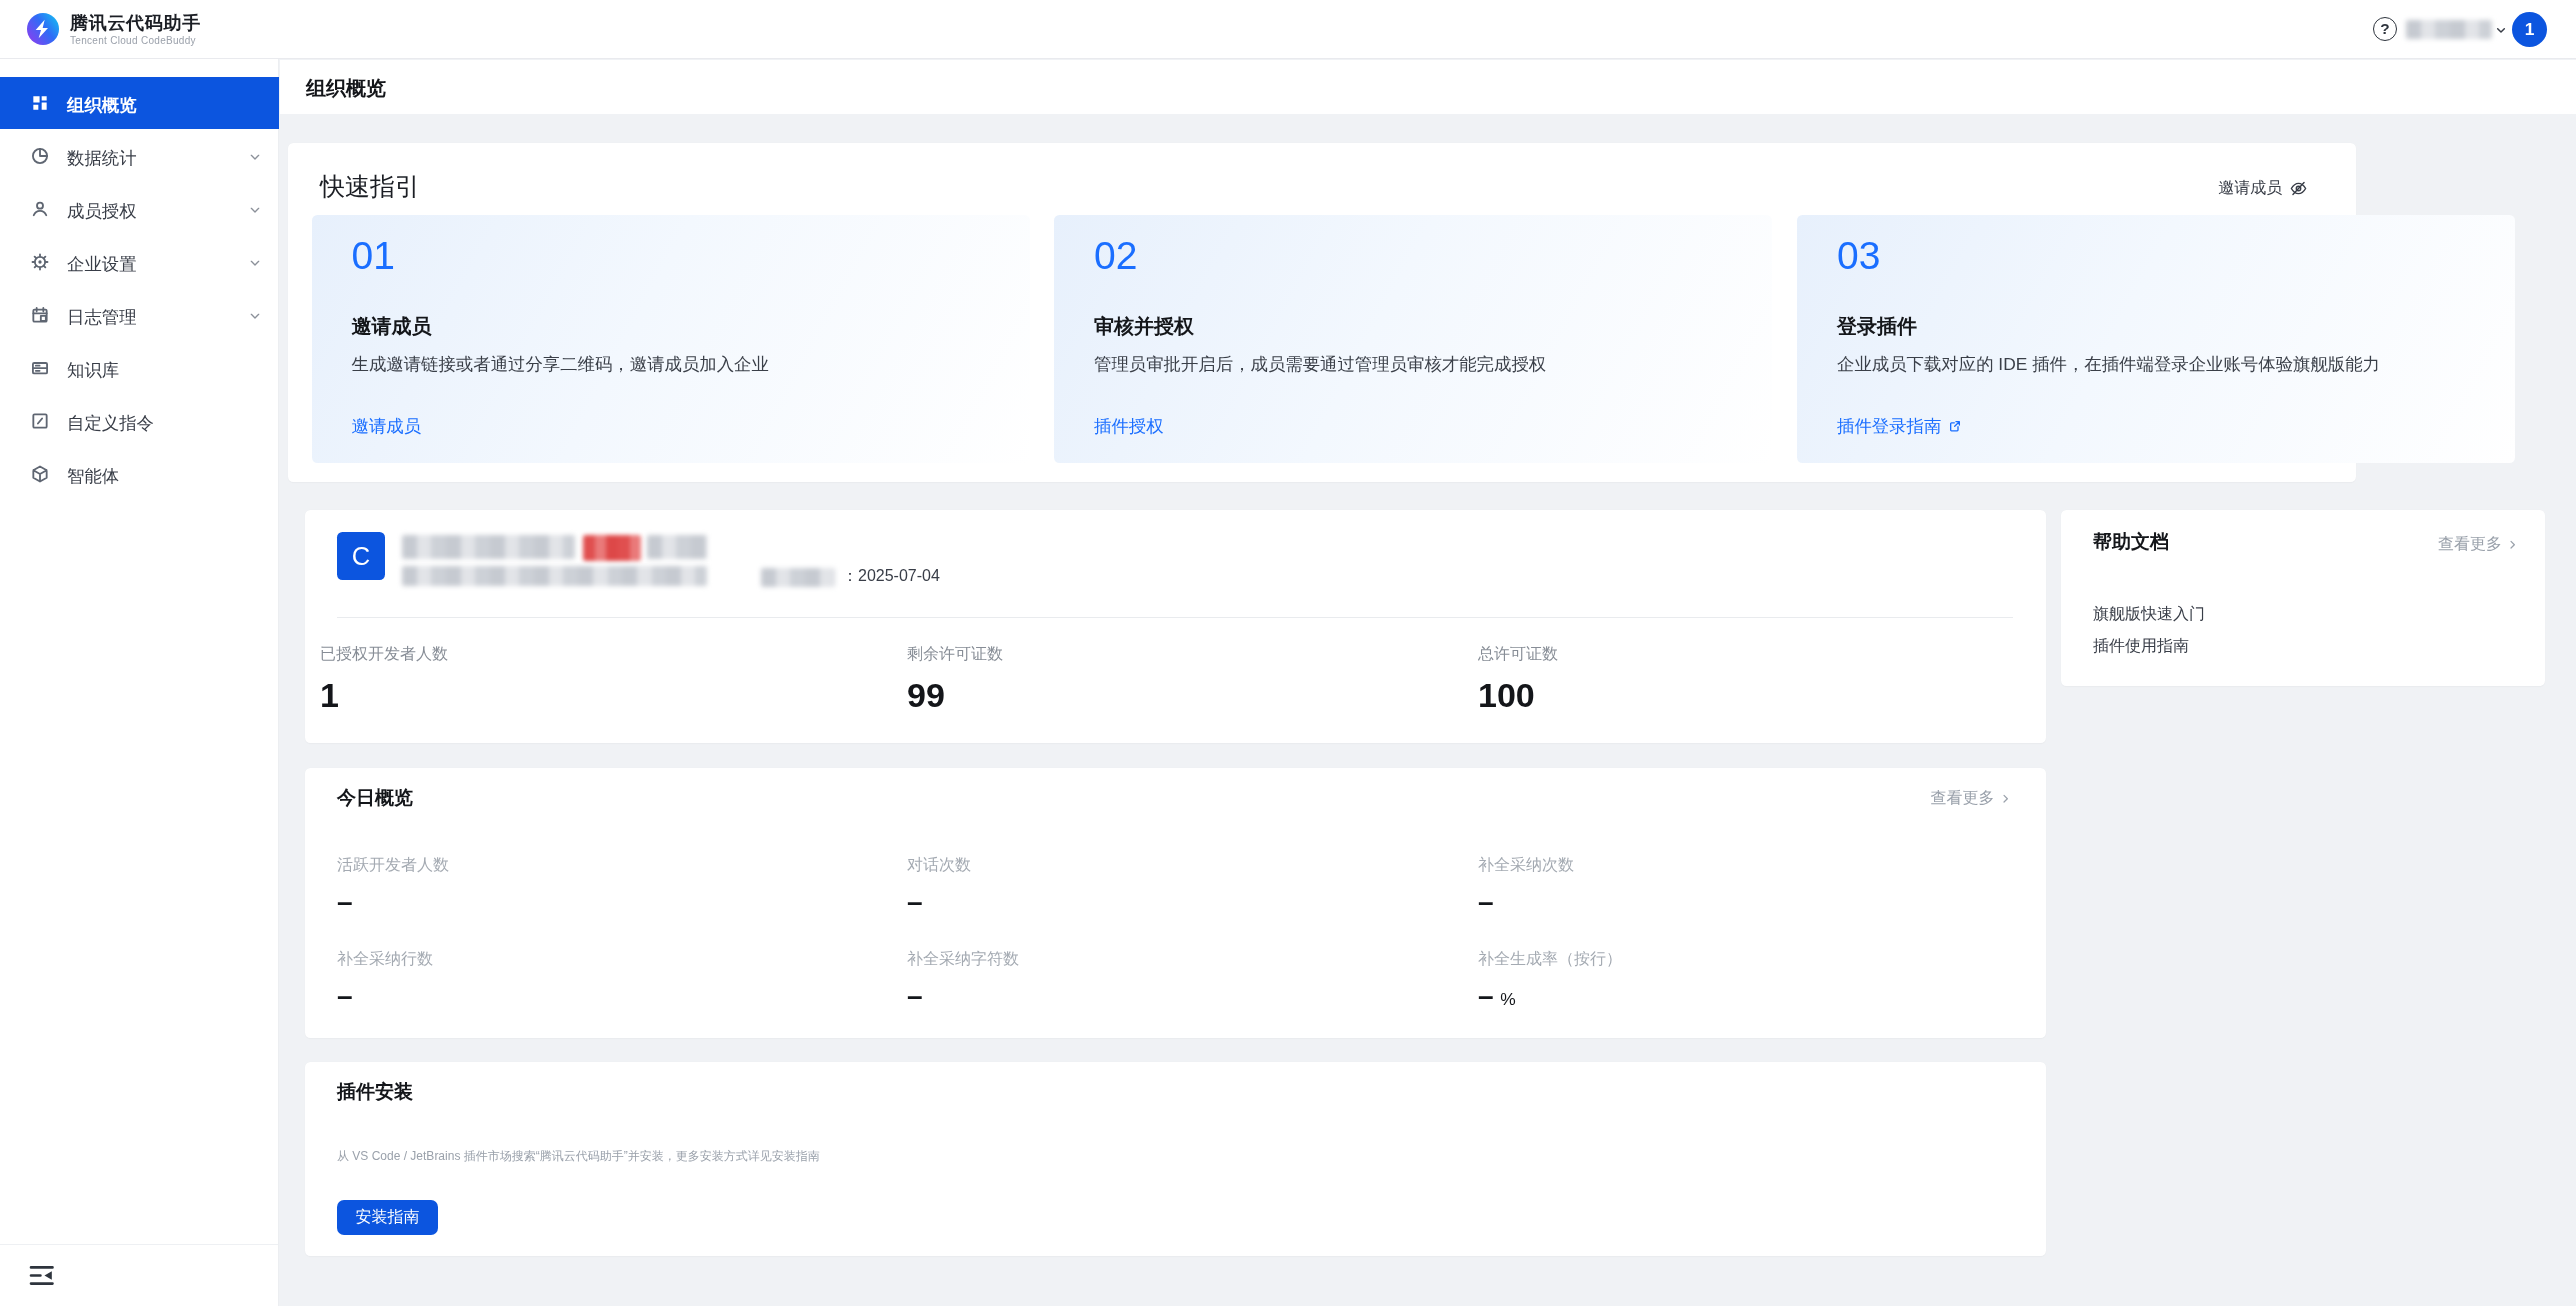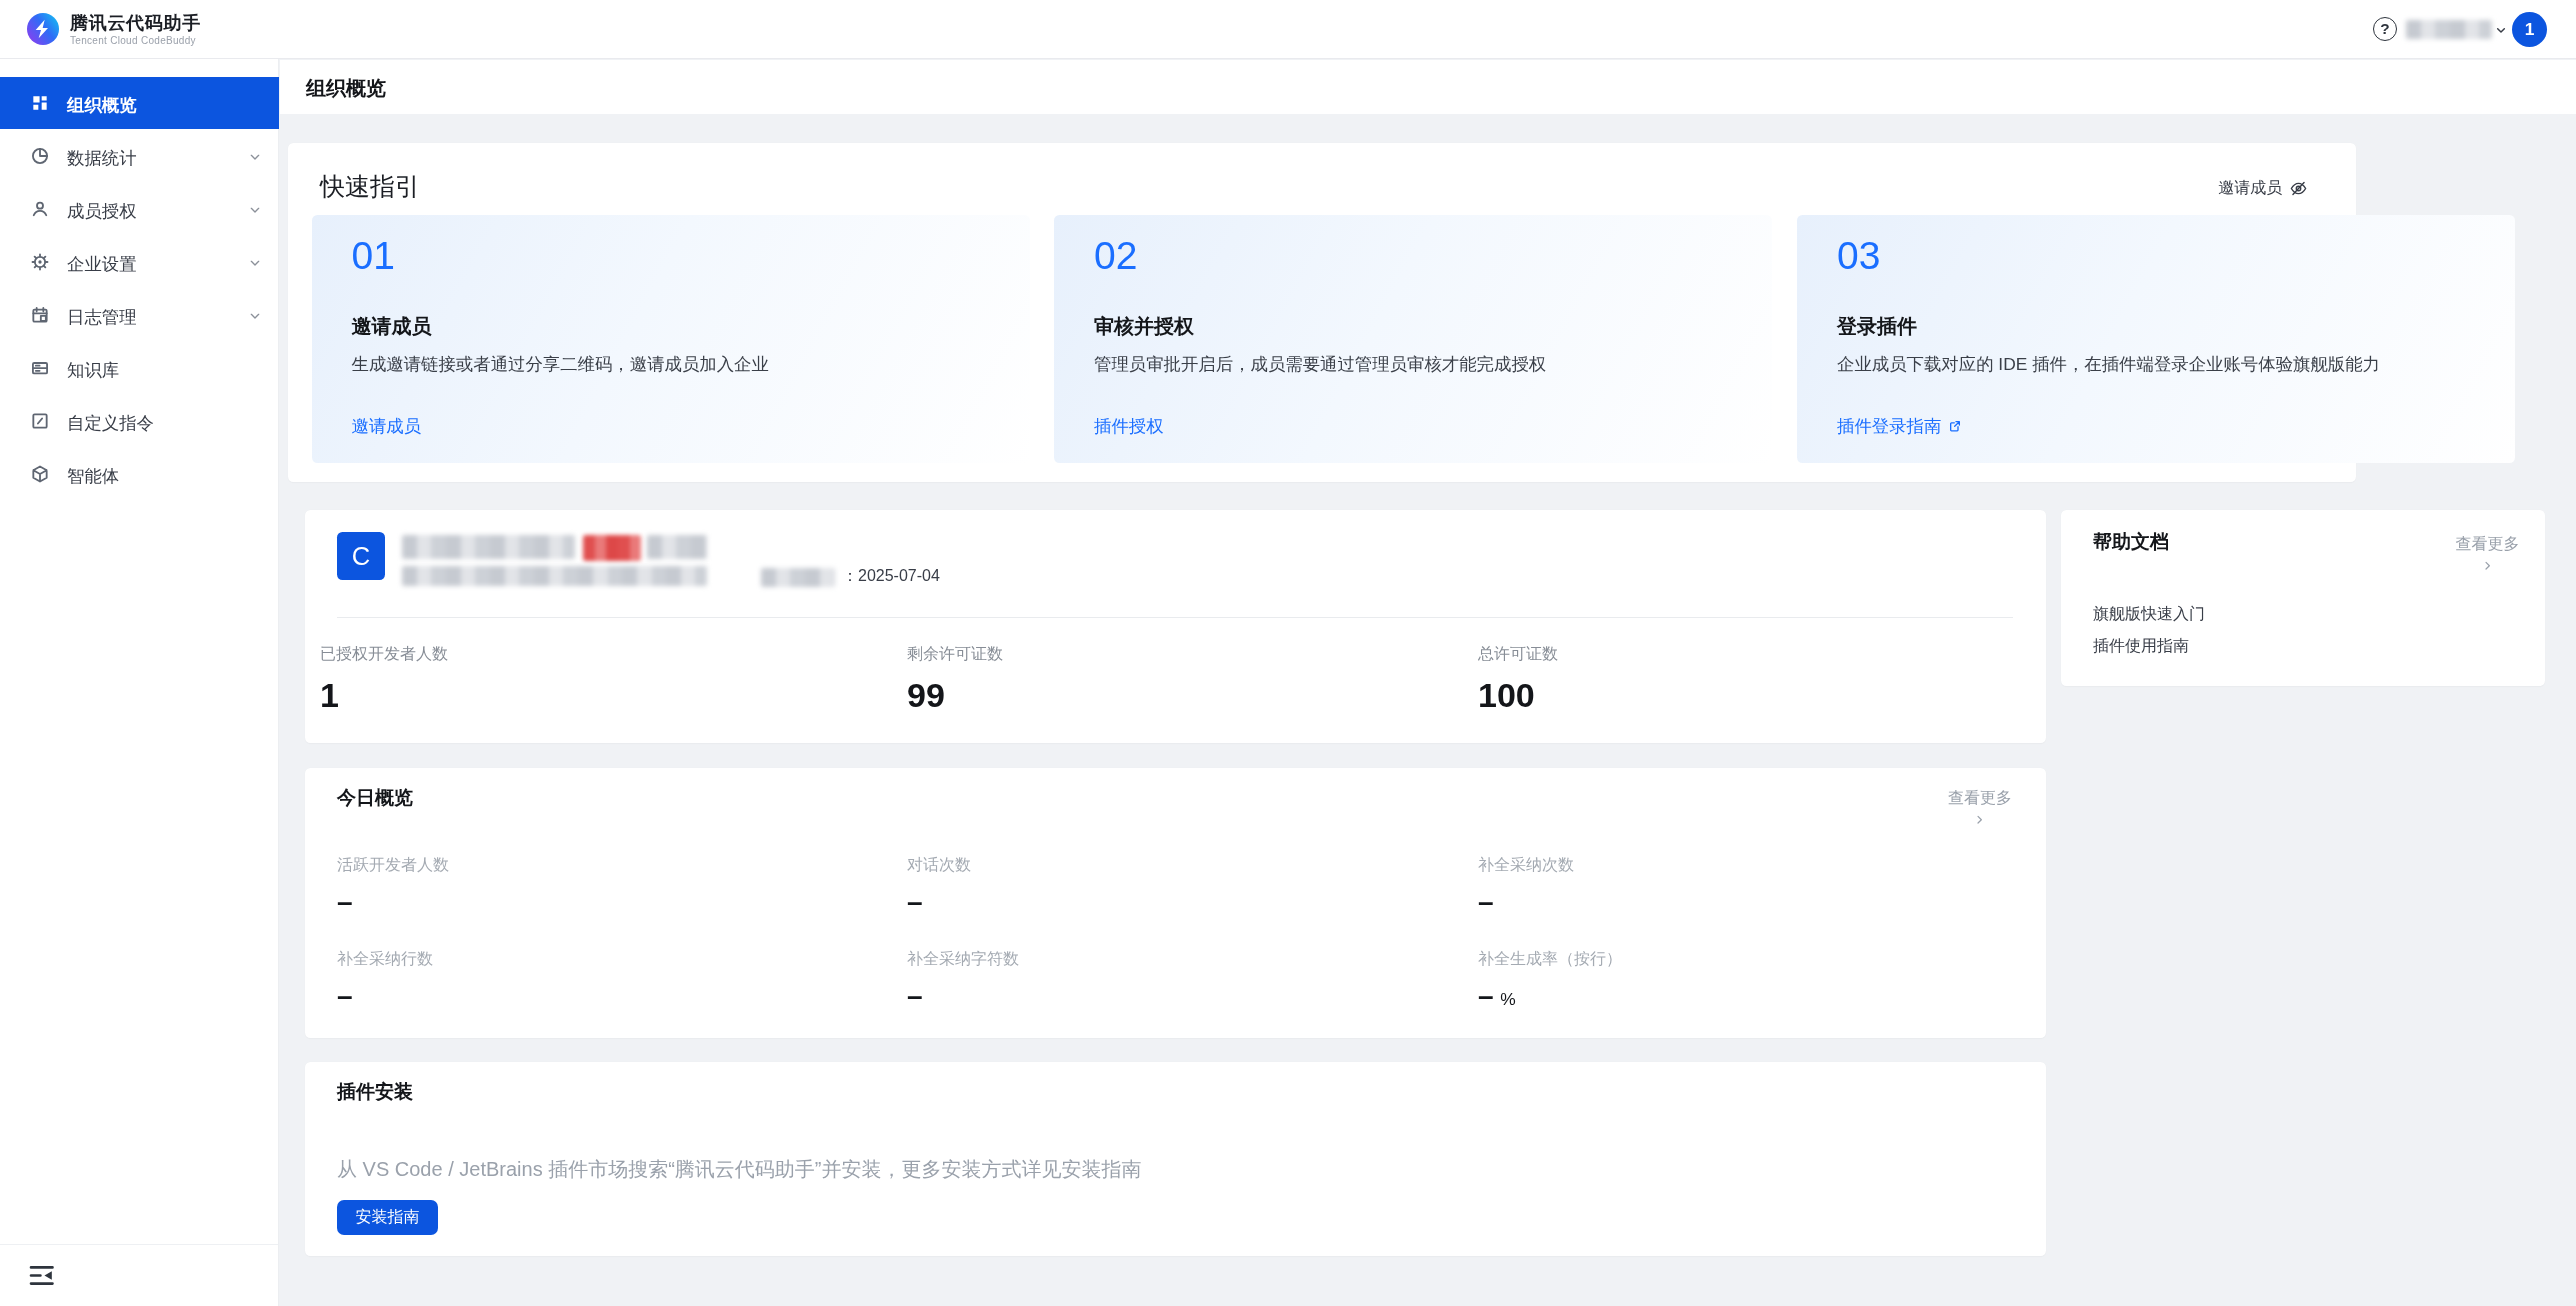--- a/index.html
+++ b/index.html
@@ -27,21 +27,21 @@
   .side-footer { position:absolute; left:0; top:1185px; width:278px; height:62px; border-top:0.7px solid #eef0f3; }
   .collapse-btn { position:absolute; left:27px; top:17.4px; width:29.5px; height:27px; cursor:pointer; }
 
   
   .titlebar { position:absolute; left:280px; top:60px; width:2296px; height:54px; background:#fff; }
   .page-title { position:absolute; left:306px; top:75px; font-size:20px; font-weight:700; color:#14161a; }
 
   
   .card { position:absolute; background:#fff; border-radius:5.4px; box-shadow:0 0.7px 1.3px rgba(15,25,40,0.03); }
   .card-title { font-size:19px; font-weight:700; color:#14161a; }
-  .more-link { position:absolute; display:flex; align-items:center; gap:4px; color:#9aa1ab; font-size:16px; cursor:pointer;flex-direction:column; }
+  .more-link { position:absolute; display:flex; align-items:center; gap:4px; color:#9aa1ab; font-size:16px; cursor:pointer; }
 
   
   .qg-card { left:288px; top:143px; width:2068px; height:339px;padding-left:15px; }
   .qg-title { position:absolute; left:32px; top:27px; font-size:25px; font-weight:400; color:#1b1e24; }
   .qg-hide { position:absolute; right:48px; top:35px; display:flex; align-items:center; gap:6.7px; font-size:16px; color:#383d47; cursor:pointer; }
   .step-card { position:absolute; top:72px; width:718px; height:248px; border-radius:5.4px; background:linear-gradient(118deg,#e7f0fc 0%,#f3f8fe 45%,#ffffff 100%); }
   .step-num { position:absolute; left:40px; top:19px; font-size:39px; color:#1a6eff; font-weight:400; }
   .step-title { position:absolute; left:40px; top:98px; font-size:20px; font-weight:700; color:#14161a; }
   .step-desc { position:absolute; left:40px; top:137px; width:631px; font-size:17.4px; color:#3a3f48; }
   .step-link { position:absolute; left:40px; top:199px; display:flex; align-items:center; gap:5.4px; font-size:17.4px; color:#1a6eff; cursor:pointer; }
@@ -64,21 +64,21 @@
   .today-title { position:absolute; left:32px; top:17.4px; }
   .today-more { right:34px; top:20px; }
   .t-cell { position:absolute; width:470px; }
   .t-label { font-size:16px; color:#a4aab2; }
   .t-value { margin-top:9.4px; font-size:28px; font-weight:700; color:#14161a; line-height:34px; }
   .t-suffix { font-size:17.4px; font-weight:400; margin-left:6.7px; }
 
   
   .plugin-card { left:305px; top:1062px; width:1741px; height:194px; }
   .plugin-title { position:absolute; left:32px; top:17px; }
-  .plugin-desc { position:absolute; left:32px; top:86px; font-size:20px; color:#9aa1ab;margin-top:8px; }
+  .plugin-desc { position:absolute; left:32px; top:86px; font-size:12px; color:#9aa1ab; }
   .plugin-btn { position:absolute; left:32px; top:138px; width:101px; height:35px; background:#0c55df; border:none; border-radius:7px; color:#fff; font-size:16px; font-family:inherit; cursor:pointer; }
 
   
   .help-card { left:2061px; top:510px; width:484px; height:176px; }
   .help-title { position:absolute; left:32px; top:19px; }
   .help-more { right:25.5px; top:24px; }
   .help-item { position:absolute; left:32px; font-size:16px; color:#383d47; cursor:pointer; }
 
   svg { display:block; }
 </style>

